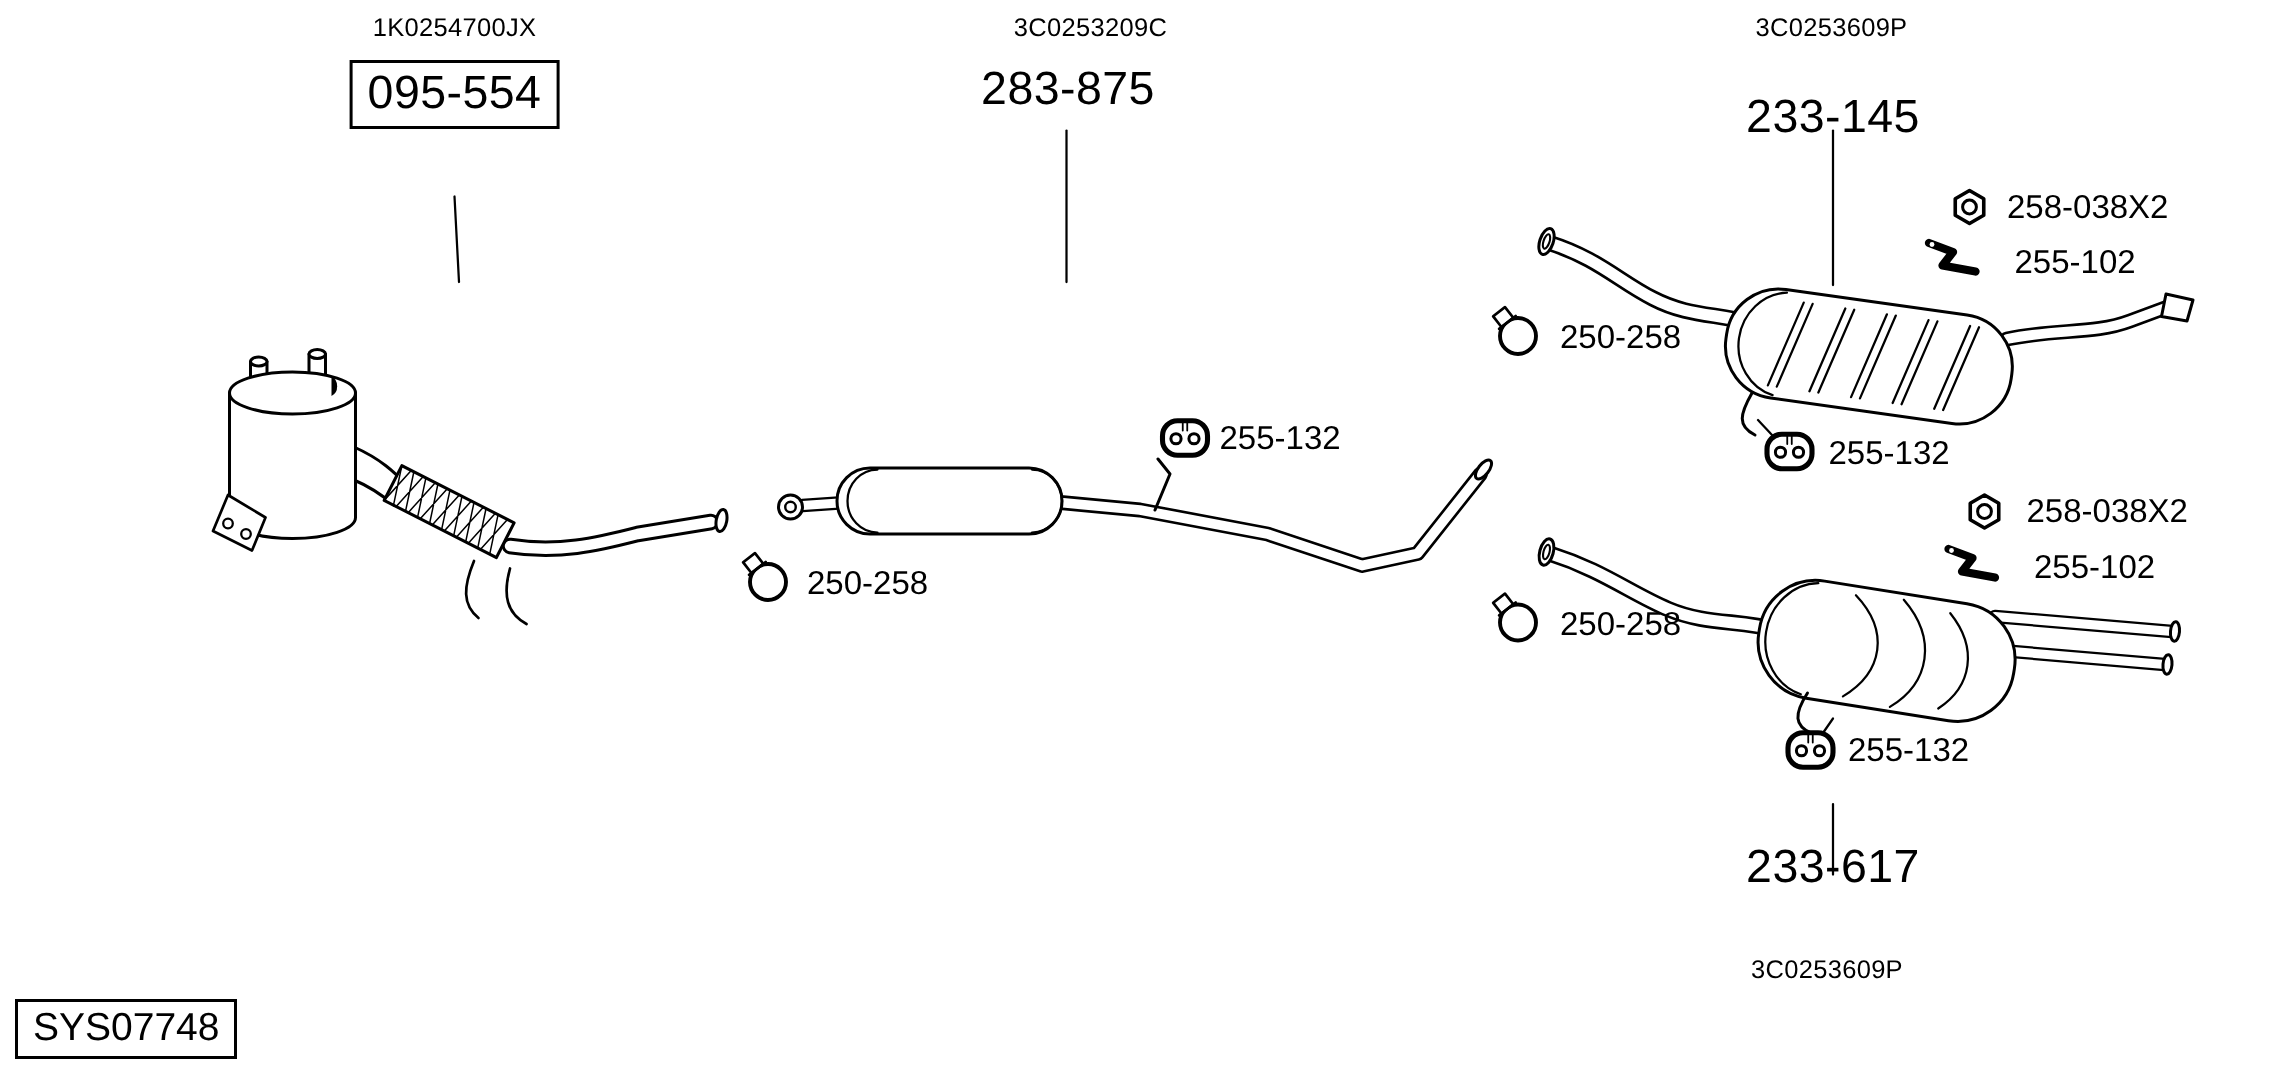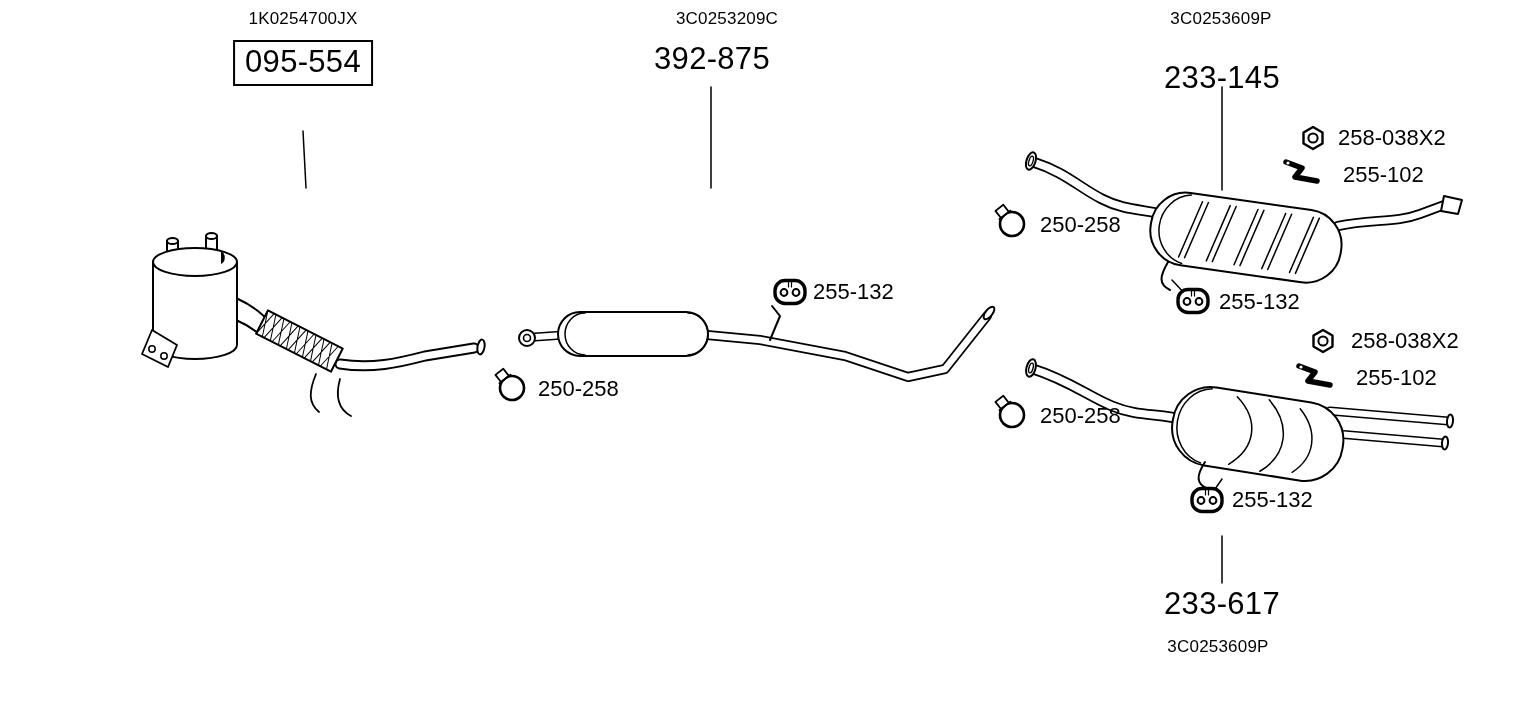--- a/index.html
+++ b/index.html
@@ -165,32 +165,33 @@
         <circle cx="-14" cy="-8" r="1.6" fill="#fff" stroke="none"></circle>
       </g>
 
     </g>
   </svg>
 
   <div class="lbl oem ctr" style="left:303px; top:9px;">1K0254700JX</div>
   <div class="lbl big boxed ctr" style="left:303px; top:40px;">095-554</div>
 
   <div class="lbl oem ctr" style="left:711px; top:9px;margin-left:16px;">3C0253209C</div>
-  <div class="lbl big ctr" style="left:712px; top:41px;">392-875</div>
+  <div class="lbl big ctr" style="left:712px; top:41px;">283-875</div>
   <div class="lbl acc" style="left:813px; top:279px;">255-132</div>
   <div class="lbl acc" style="left:538px; top:376px;">250-258</div>
 
   <div class="lbl oem ctr" style="left:1221px; top:9px;">3C0253609P</div>
   <div class="lbl big ctr" style="left:1222px; top:41px;margin-top:19px;">233-145</div>
   <div class="lbl acc" style="left:1338px; top:125px;">258-038X2</div>
   <div class="lbl acc" style="left:1343px; top:162px;">255-102</div>
   <div class="lbl acc" style="left:1040px; top:212px;">250-258</div>
   <div class="lbl acc" style="left:1219px; top:289px;">255-132</div>
 
   <div class="lbl acc" style="left:1351px; top:328px;">258-038X2</div>
   <div class="lbl acc" style="left:1356px; top:365px;">255-102</div>
   <div class="lbl acc" style="left:1040px; top:403px;">250-258</div>
   <div class="lbl acc" style="left:1232px; top:487px;">255-132</div>
-  <div class="lbl big ctr" style="left:1222px; top:586px;">233-617</div>
+  <div class="lbl big ctr" style="left:1222px; top:560px;">233-617</div>
   <div class="lbl oem ctr" style="left:1218px; top:637px;">3C0253609P</div>
 
+  <div class="lbl sys" style="left:10px; top:666px;">SYS07748</div>
 
 </div>
 
 </body></html>

